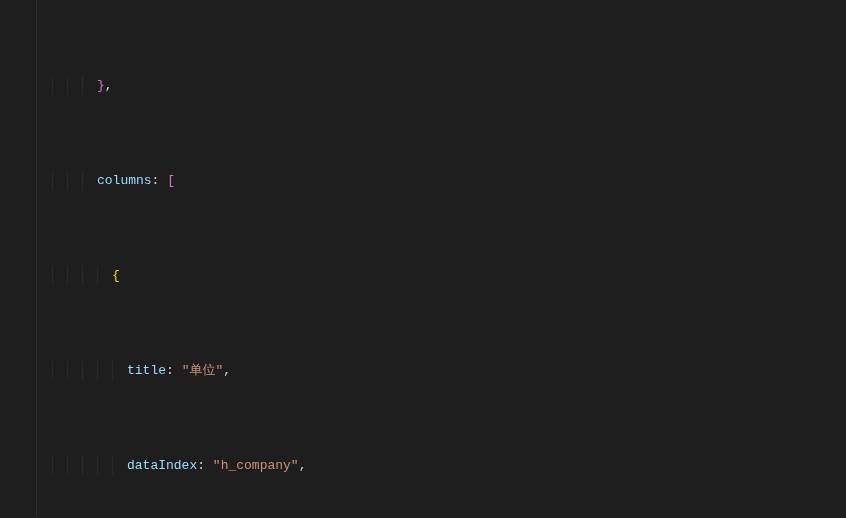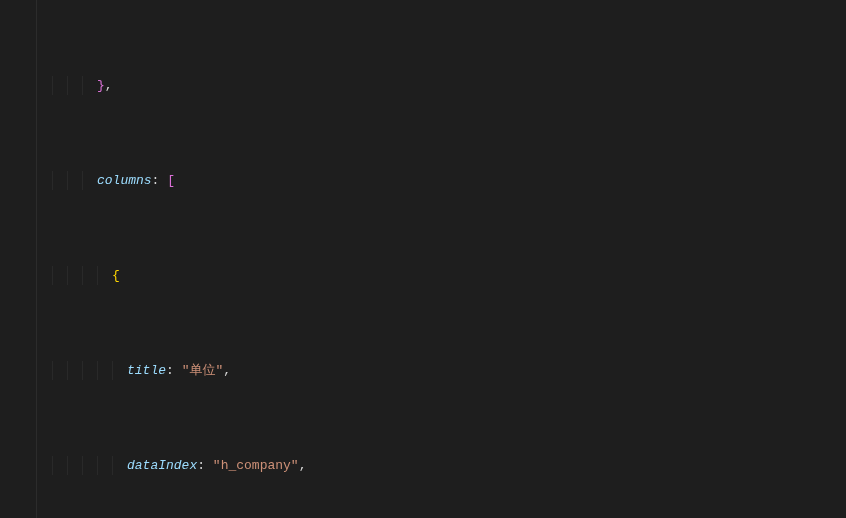--- a/index.html
+++ b/index.html
@@ -45,21 +45,21 @@
   
   .ig {
     display: inline-block;
     width: 15px;
     border-left: 1px solid #404040;
     height: 19px;
     vertical-align: top;
     opacity: .35;
   }
   
-  .tk-prop   { color: #9cdcfe; font-style: italic; }   
+  .tk-prop   { color: #9cdcfe; }   
   .tk-str    { color: #ce9178; }   
   .tk-punct  { color: #d4d4d4; }
   .tk-yel    { color: #ffd700; }   
   .tk-pur    { color: #da70d6; }
 </style>
 </head>
 <body>
 
 <div class="editor">
   <div class="gutter"></div>

